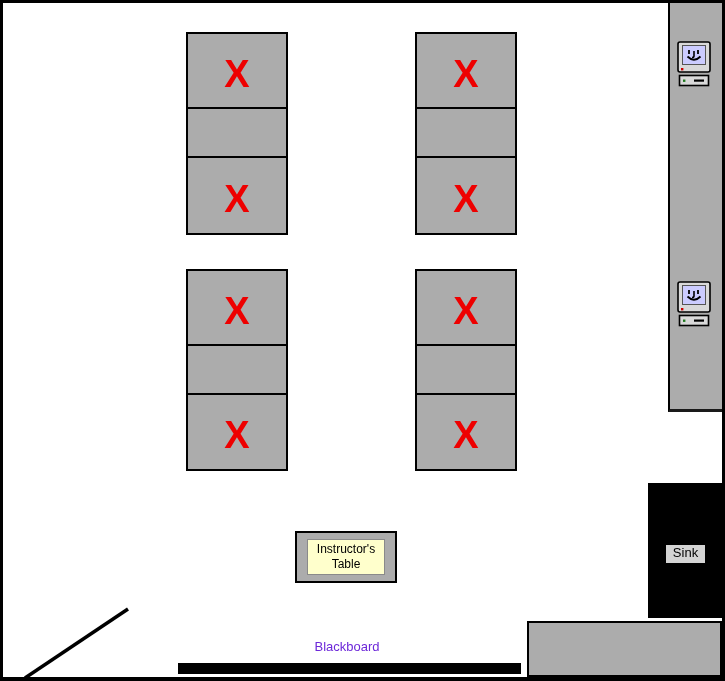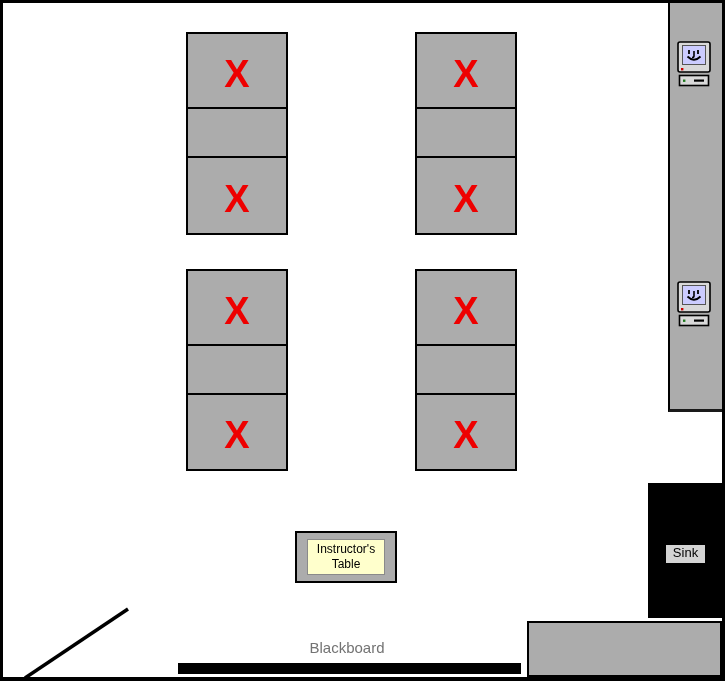--- a/index.html
+++ b/index.html
@@ -66,21 +66,21 @@
     position:absolute; left:524px; top:618px; width:195px; height:56px;
     background:#acacac; border:2px solid #000;
   }
   
   .blackboard-bar {
     position:absolute; left:175px; top:660px; width:343px; height:11px;
     background:#000;
   }
   .blackboard-label {
     position:absolute; left:274px; top:636px; width:140px;
-    text-align:center; font-size:15px; color:#737373;
+    text-align:center; font-size:13px; color:#6d28d9;
   }
   
   .instructor {
     position:absolute; left:292px; top:528px; width:102px; height:52px;
     background:#acacac; border:2px solid #000;
     display:flex; align-items:center; justify-content:center;
   }
   .instructor-inner {
     width:78px; height:36px;
     background:#ffffcc; border:1px solid #8a8a8a;

